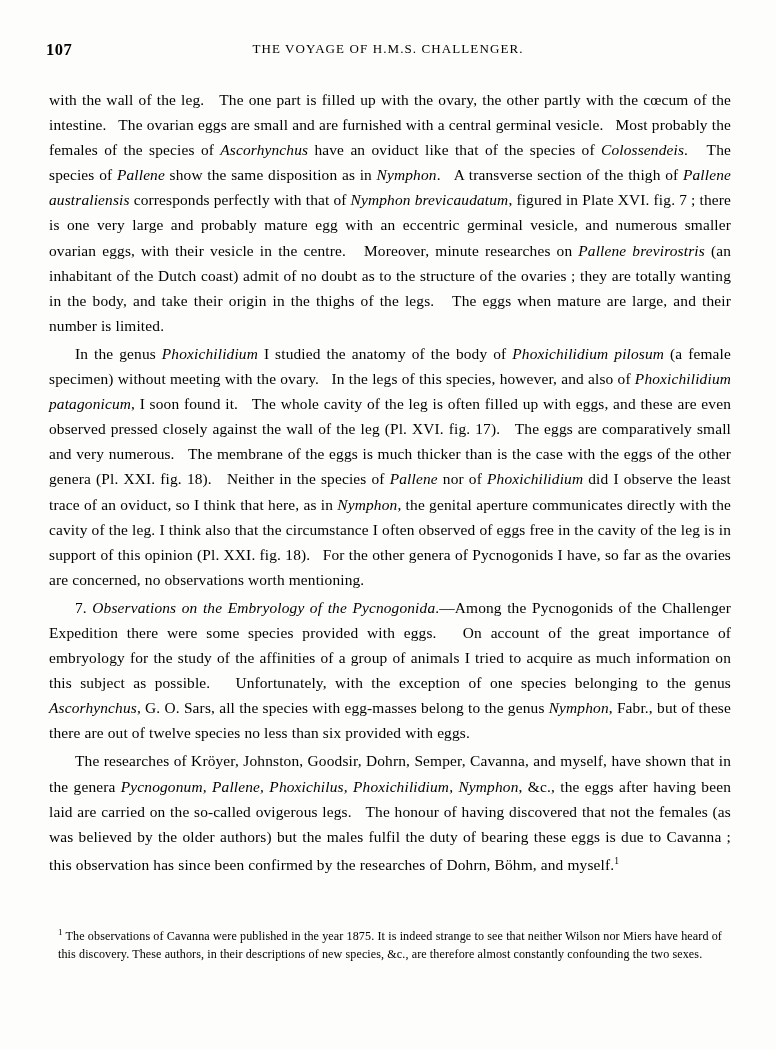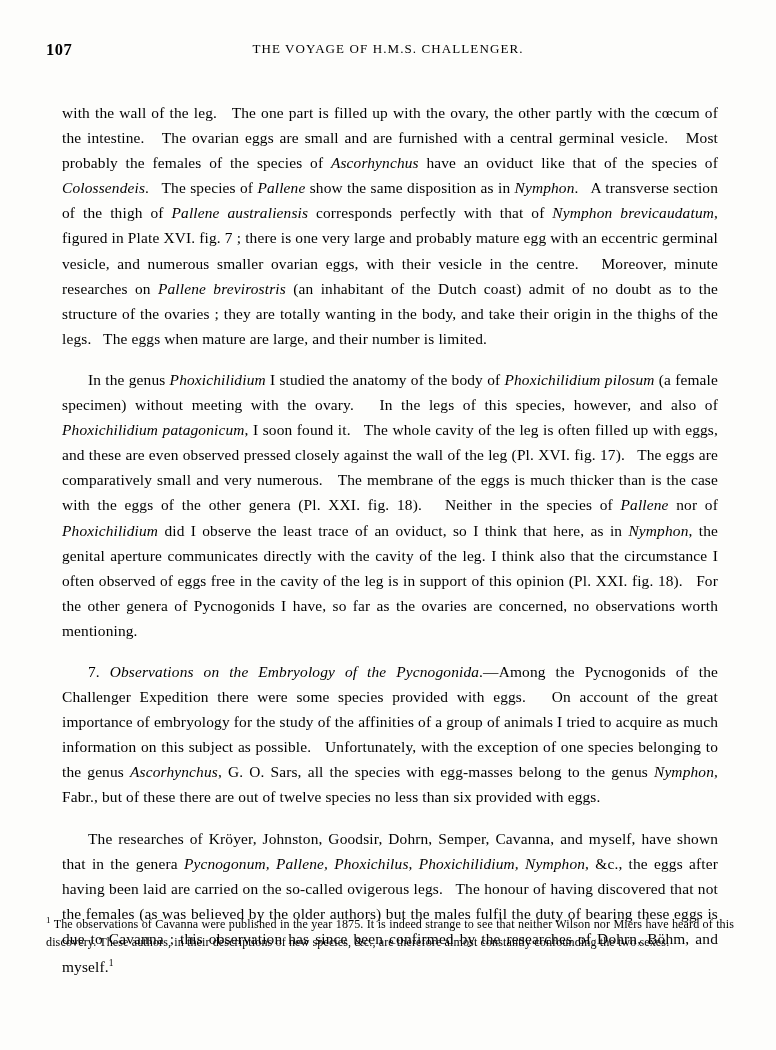--- a/index.html
+++ b/index.html
@@ -48,42 +48,42 @@
     letter-spacing: 1.1px;
     font-family: "Liberation Serif", serif;
   }
   .body-text {
     position: absolute;
     left: 46px;
     top: 84px;
     width: 688px;
   }
   p.para {
-    margin: 16px;
+    margin: 3px;
     font-size: 15.4px;
     line-height: 25.1px;
     text-align: justify;
     text-justify: inter-word;
     font-family: "Liberation Serif", serif;
     letter-spacing: 0.15px;
   }
   p.indent {
     text-indent: 26px;
   }
   i {
     font-style: italic;
   }
   .footnote-wrap {
     position: absolute;
     left: 46px;
     top: 912px;
     width: 688px;
   }
   .footnote {
-    margin: 0;
+    margin: 12px;
     font-size: 12.1px;
     line-height: 17.5px;
     text-align: justify;
     font-family: "Liberation Serif", serif;
     letter-spacing: 0.1px;
   }
   .footnote .fn-mark {
     font-size: 9px;
     vertical-align: super;
   }

